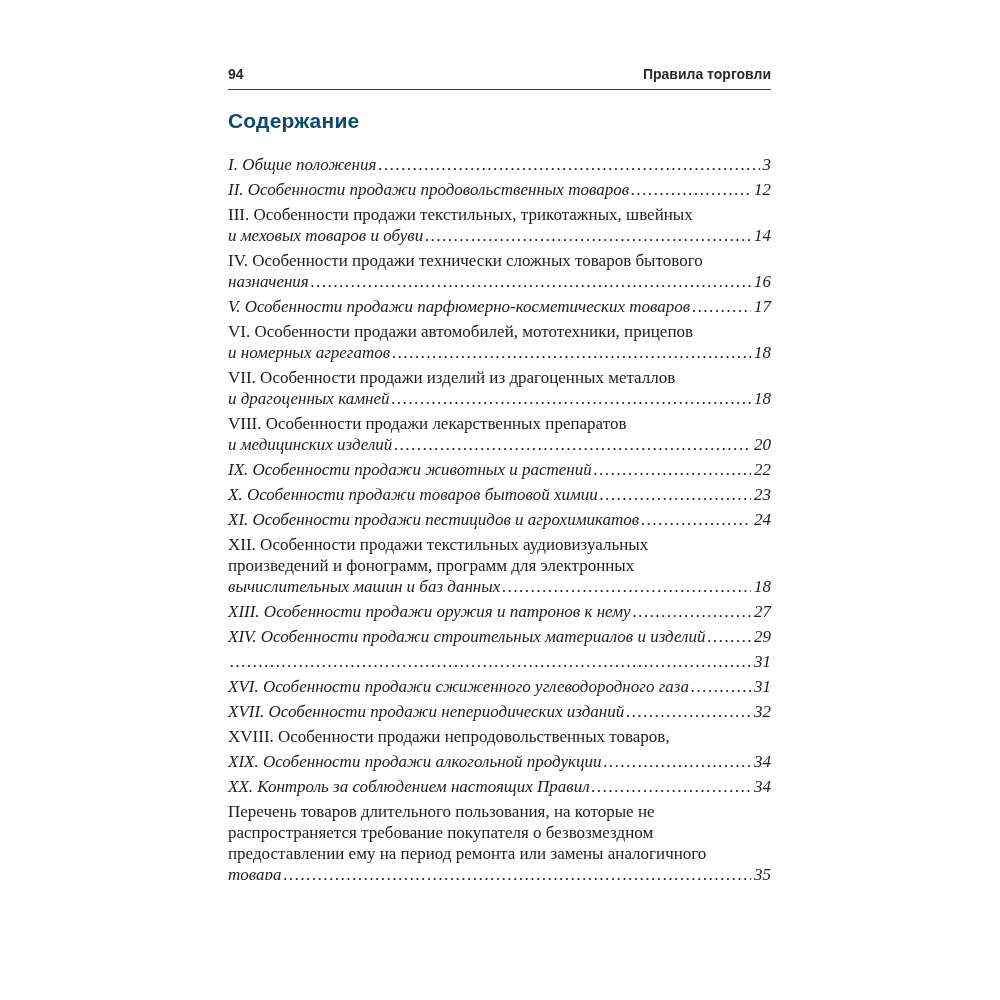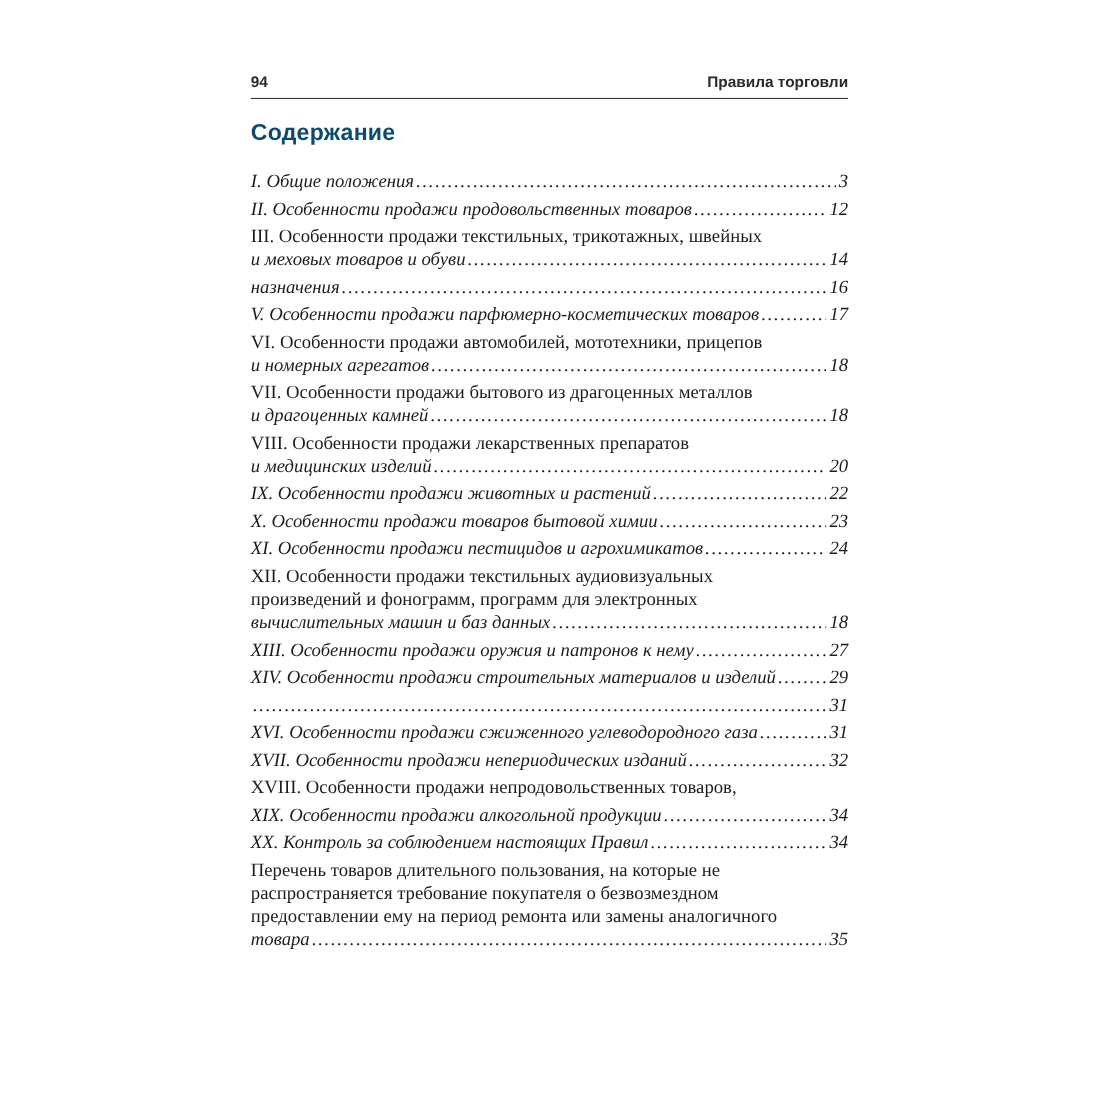--- a/index.html
+++ b/index.html
@@ -91,20 +91,21 @@
         </div>
         <div class="toc-entry">
           <div class="toc-line">III. Особенности продажи текстильных, трикотажных, швейных</div>
           <div class="toc-lastrow">
             <span class="toc-text">и меховых товаров и обуви</span>
             <span class="dots"></span>
             <span class="toc-page">14</span>
           </div>
         </div>
         <div class="toc-entry">
+          <div class="toc-line">IV. Особенности продажи технически сложных товаров бытового</div>
           <div class="toc-lastrow">
             <span class="toc-text">назначения</span>
             <span class="dots"></span>
             <span class="toc-page">16</span>
           </div>
         </div>
         <div class="toc-entry">
           <div class="toc-lastrow">
             <span class="toc-text">V. Особенности продажи парфюмерно-косметических товаров</span>
             <span class="dots"></span>
@@ -113,21 +114,21 @@
         </div>
         <div class="toc-entry">
           <div class="toc-line">VI. Особенности продажи автомобилей, мототехники, прицепов</div>
           <div class="toc-lastrow">
             <span class="toc-text">и номерных агрегатов</span>
             <span class="dots"></span>
             <span class="toc-page">18</span>
           </div>
         </div>
         <div class="toc-entry">
-          <div class="toc-line">VII. Особенности продажи бытового из драгоценных металлов</div>
+          <div class="toc-line">VII. Особенности продажи изделий из драгоценных металлов</div>
           <div class="toc-lastrow">
             <span class="toc-text">и драгоценных камней</span>
             <span class="dots"></span>
             <span class="toc-page">18</span>
           </div>
         </div>
         <div class="toc-entry">
           <div class="toc-line">VIII. Особенности продажи лекарственных препаратов</div>
           <div class="toc-lastrow">
             <span class="toc-text">и медицинских изделий</span>

